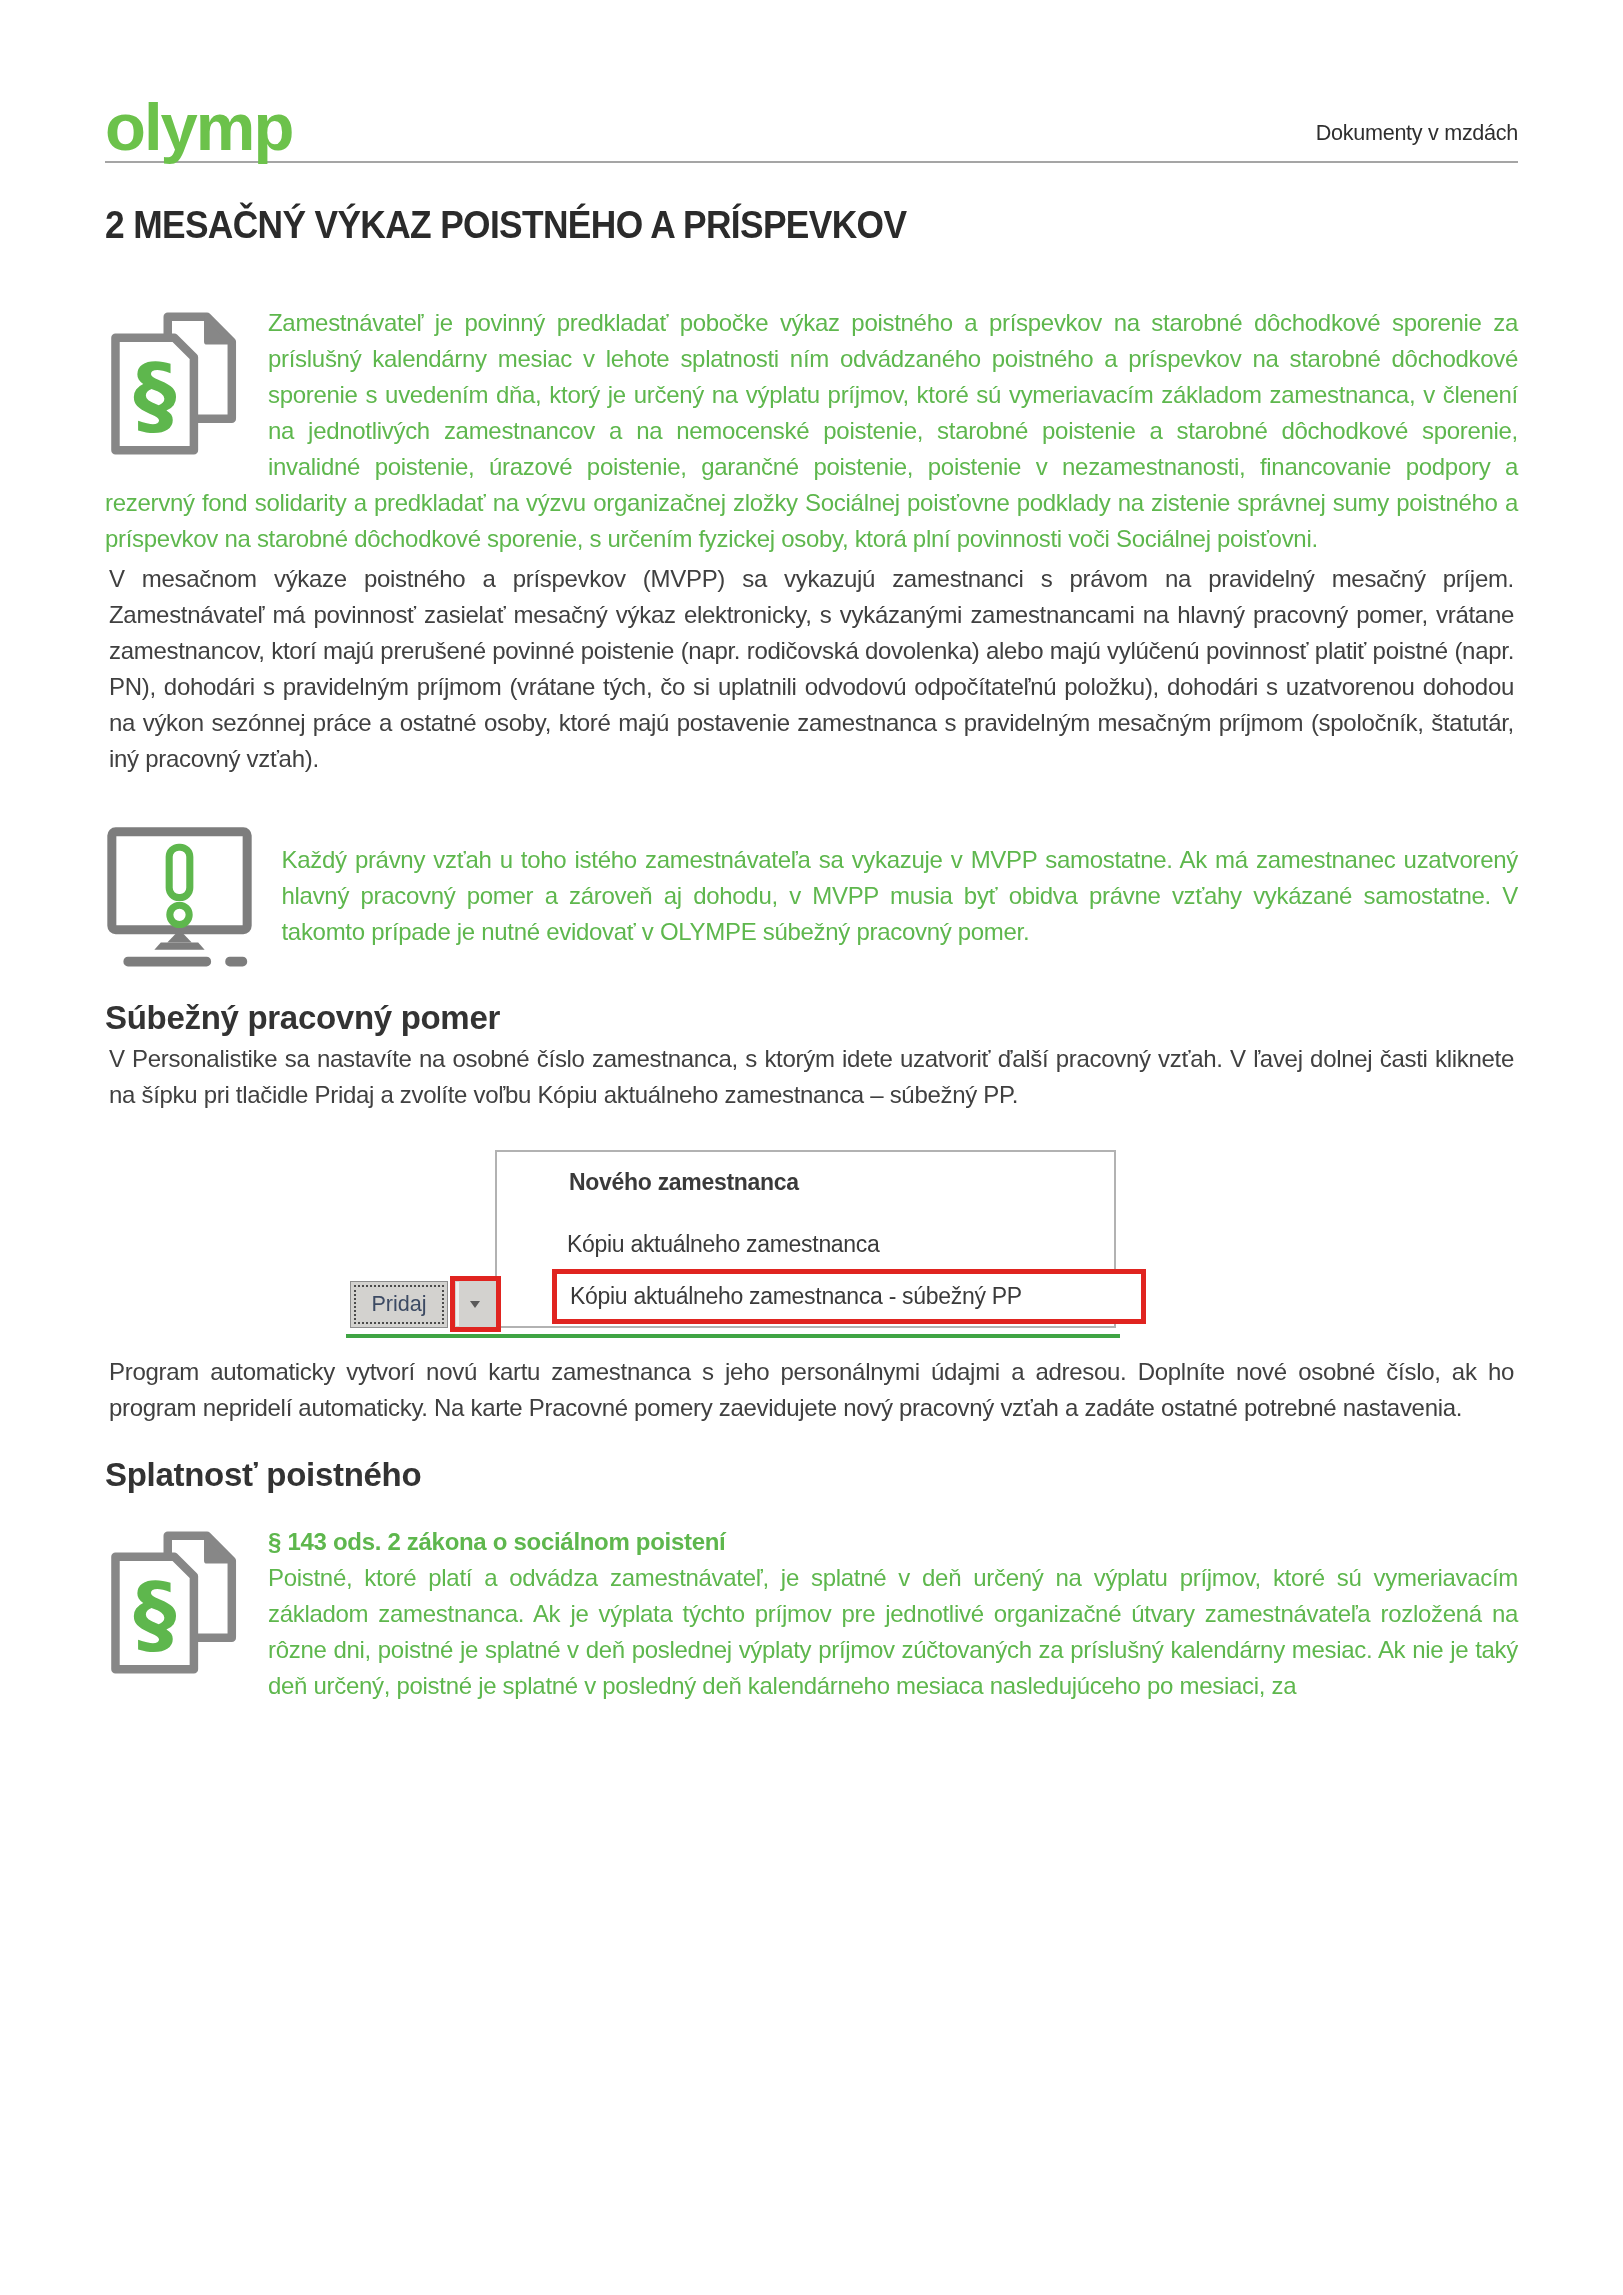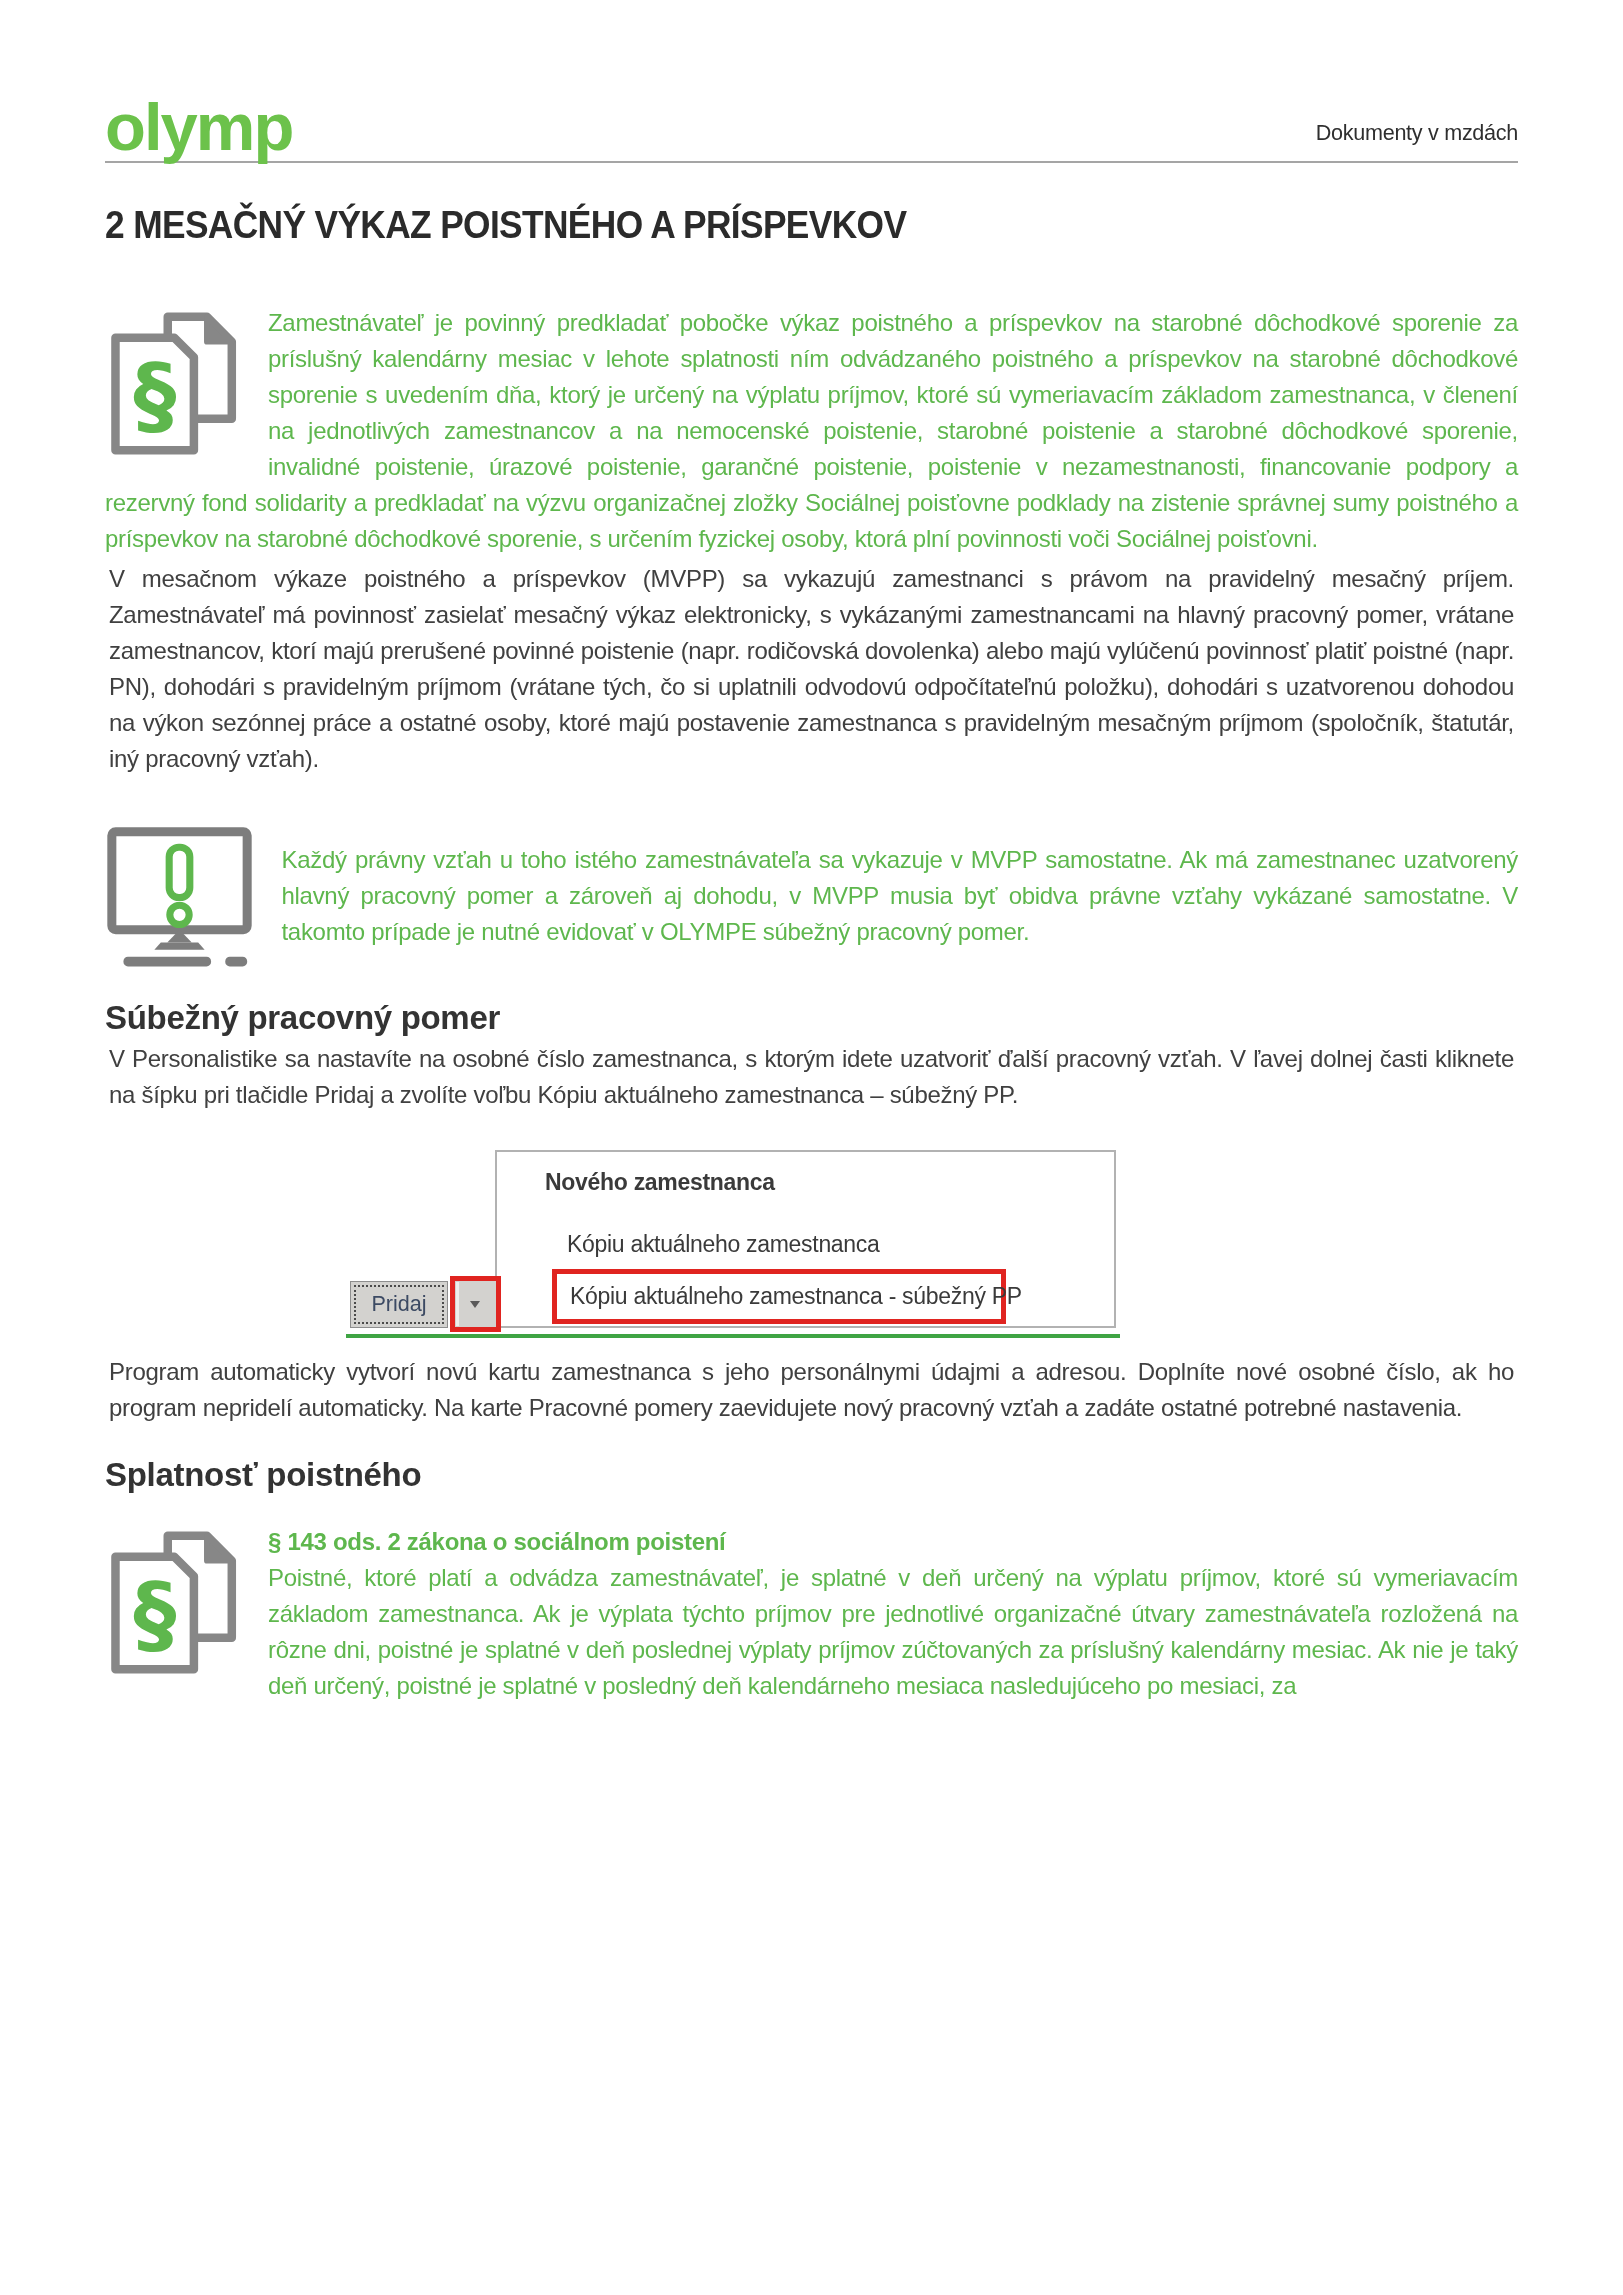--- a/index.html
+++ b/index.html
@@ -30,23 +30,23 @@
   h2.sec{margin:30px 0 0;font-size:33px;font-weight:bold;color:#333;letter-spacing:-0.3px;}
   .p2{margin-top:34px;}
   .mt62{margin-top:41px;}
   .law2{margin-top:30px;}
 
   
   .shot{position:relative;margin-top:37px;height:200px;}
   .panel{position:absolute;left:390px;top:0;width:621px;height:178px;background:#fff;
          border:2px solid #b2b2b2;box-sizing:border-box;}
   .mi{position:absolute;font-size:23px;color:#3a3a3a;letter-spacing:-0.3px;white-space:nowrap;}
-  .mi1{left:440px;top:19.6px;font-weight:bold;}
+  .mi1{left:464px;top:19.6px;font-weight:bold;}
   .mi2{left:462px;top:81px;}
-  .redbox{position:absolute;left:447px;top:119px;width:454px;height:55px;border:5.9px solid #e02420;
+  .redbox{position:absolute;left:447px;top:119px;width:594px;height:55px;border:5.9px solid #e02420;
           background:#fff;box-sizing:border-box;display:flex;align-items:center;padding-left:13px;
           font-size:23px;color:#3a3a3a;letter-spacing:-0.3px;white-space:nowrap;}
   .btn{position:absolute;left:245px;top:131px;width:98px;height:47px;background:#d3d2cf;
        border:1.3px solid #8e8e8e;box-sizing:border-box;display:flex;align-items:center;justify-content:center;
        font-size:21.6px;color:#3c4a63;text-align:right;}
   .btn i{position:absolute;inset:3.3px;border:2px dotted #4a4a4a;}
   .arrowbox{position:absolute;left:345px;top:126px;width:51px;height:56px;border:5.9px solid #e02420;
             background:#d3d2cf;box-sizing:border-box;}
   .arrowbox .sep{position:absolute;left:1.3px;top:1.3px;bottom:1.3px;width:2.6px;background:#eeeeec;}
   .caret{position:absolute;left:50%;top:50%;margin:-2.6px 0 0 -5.9px;width:0;height:0;

